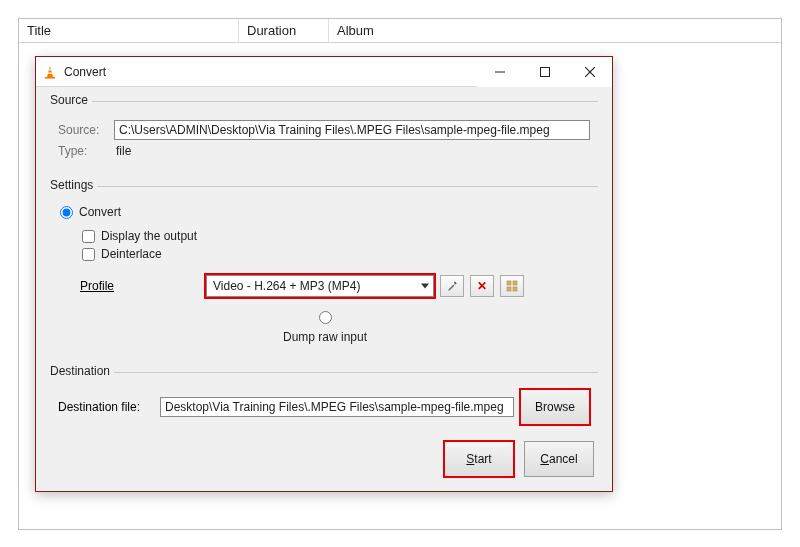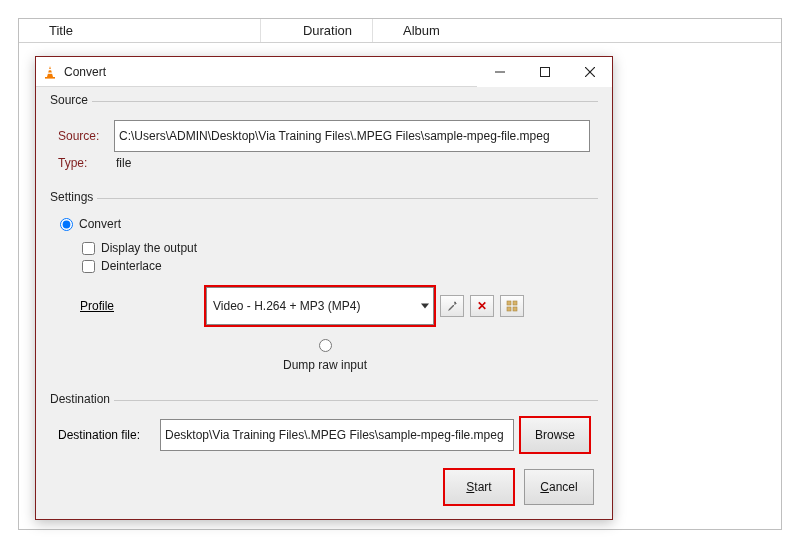--- a/index.html
+++ b/index.html
@@ -26,24 +26,23 @@
   .bg-header {
     display: flex;
     height: 24px;
     border-bottom: 1px solid #d0d0d0;
   }
   .bg-col {
     padding: 4px 8px;
     border-right: 1px solid #e0e0e0;
     font-size: 13px;
     color: #222;
-    margin-left: 22px;
   }
   .bg-col.title { width: 220px; }
-  .bg-col.duration { width: 90px; text-align: center; }
+  .bg-col.duration { width: 90px; }
   .bg-col.album { flex: 1; border-right: none; }
 
   
   .dialog {
     position: absolute;
     left: 35px;
     top: 56px;
     width: 578px;
     background: #f0f0f0;
     border: 1px solid #7f1d1d;
@@ -84,24 +83,24 @@
     position: absolute;
     top: -9px;
     left: 0;
     background: #f0f0f0;
     padding: 0 4px 0 0;
     font-size: 12px;
     color: #222;
   }
 
   .row { display: flex; align-items: center; margin: 4px 0; }
-  .lbl { width: 56px; color: #7f1d1d; }
+  .lbl { width: 56px; color: #737373; }
   .txtbox {
     flex: 1;
-    height: 32px;
+    height: 20px;
     border: 1px solid #888;
     background: #fff;
     font-size: 12px;
     padding: 2px 4px;
     color: #222;
     font-family: inherit;
   }
   .static-val { color: #222; padding-left: 2px; }
 
   .radio, .check {
@@ -113,21 +112,21 @@
   .indent { margin-left: 22px; }
 
   .profile-row {
     display: flex; align-items: center; gap: 6px;
     margin: 14px 0 8px 22px;
   }
   .profile-lbl { width: 120px; text-decoration: underline; }
   .dropdown {
     position: relative;
     width: 228px;
-    height: 38px;
+    height: 22px;
     border: 1px solid #888;
     background: #fff;
     display: flex;
     align-items: center;
     padding: 0 20px 0 6px;
     font-size: 12px;
     color: #222;
   }
   .dropdown .caret {
     position: absolute;

